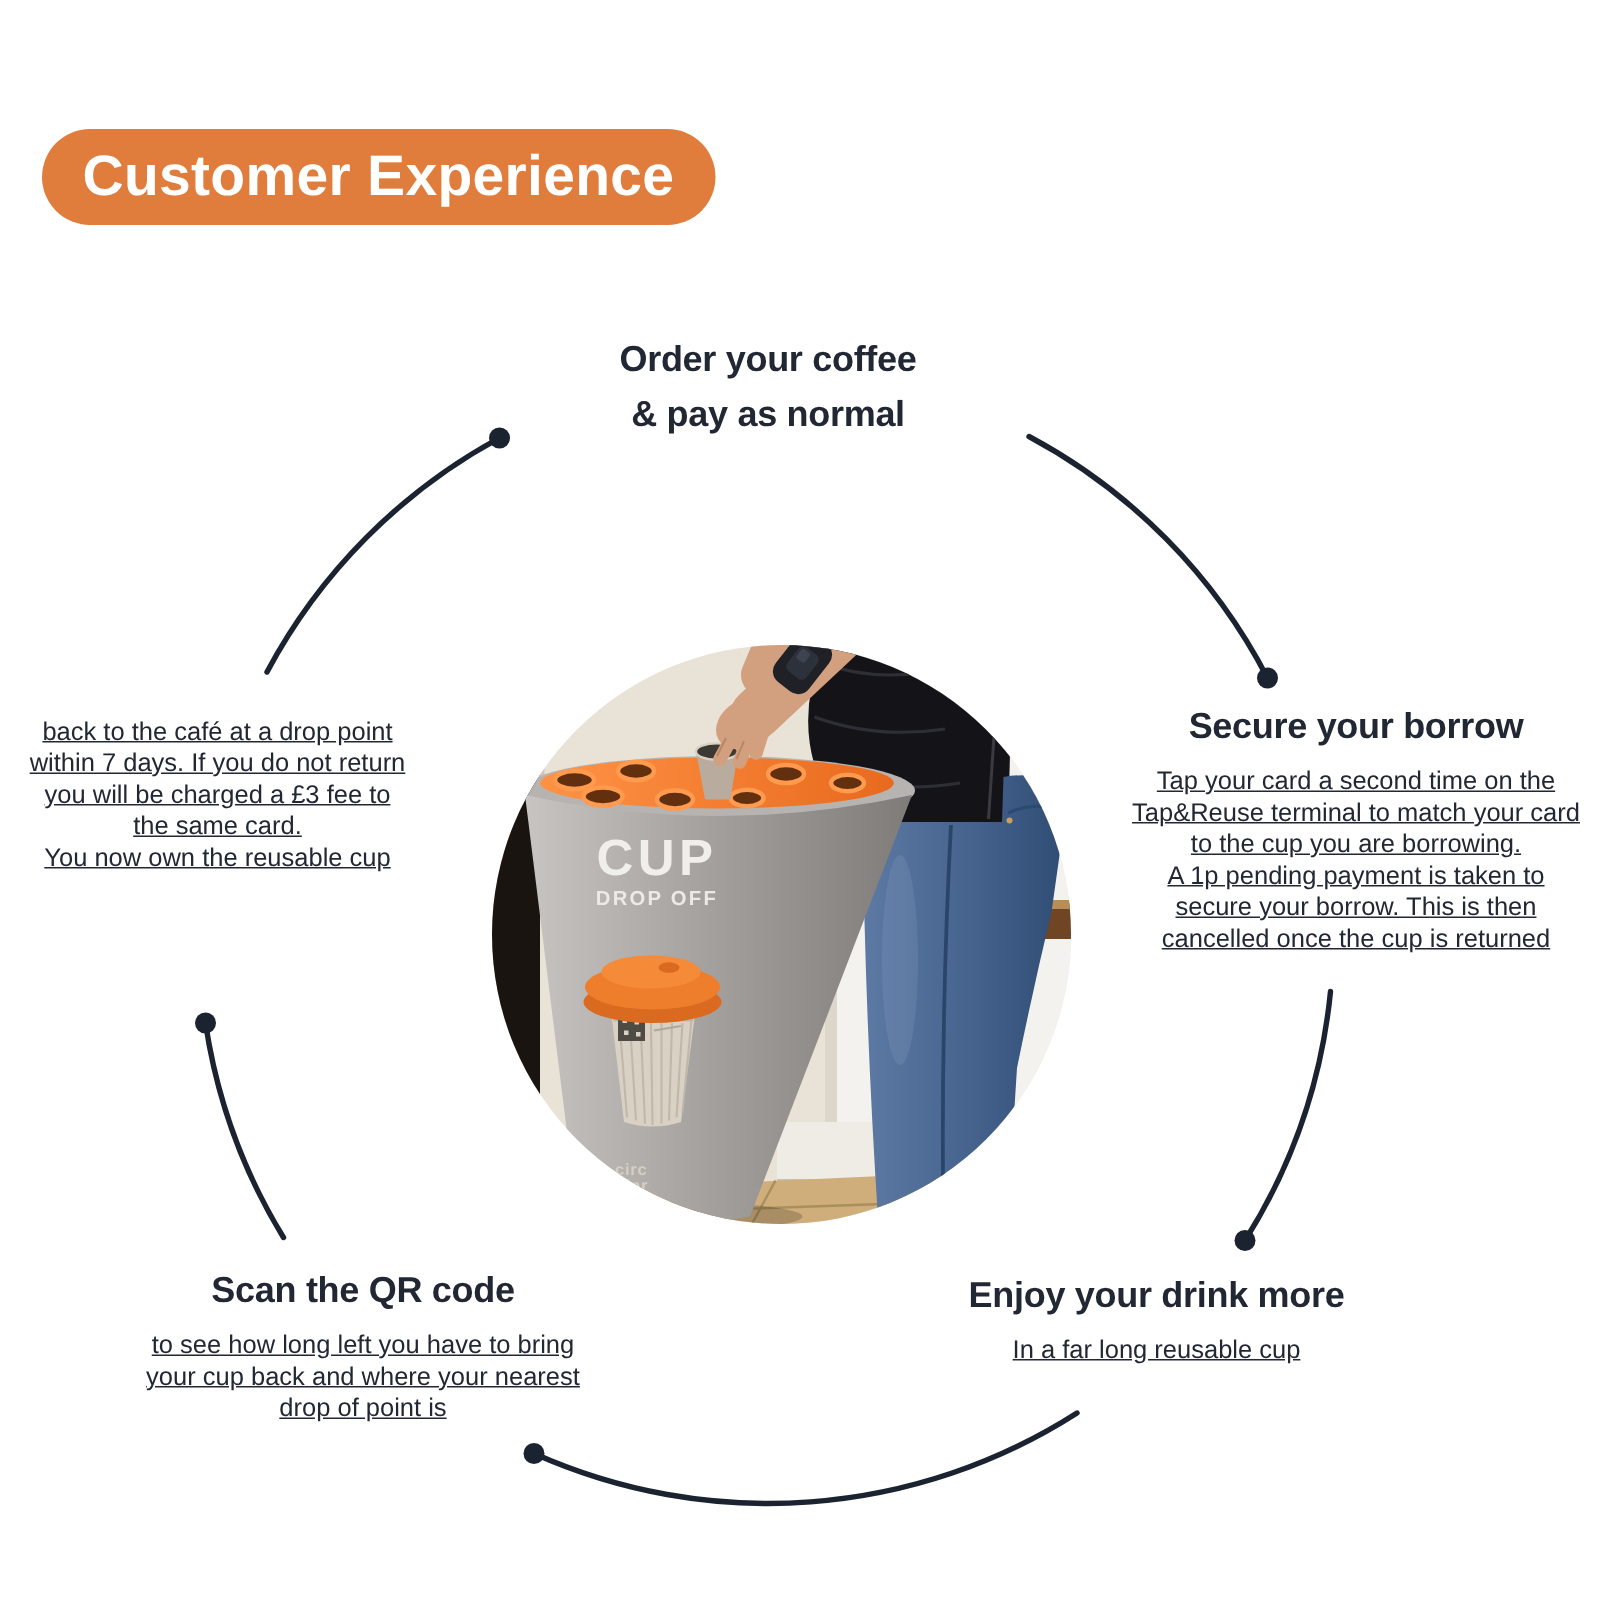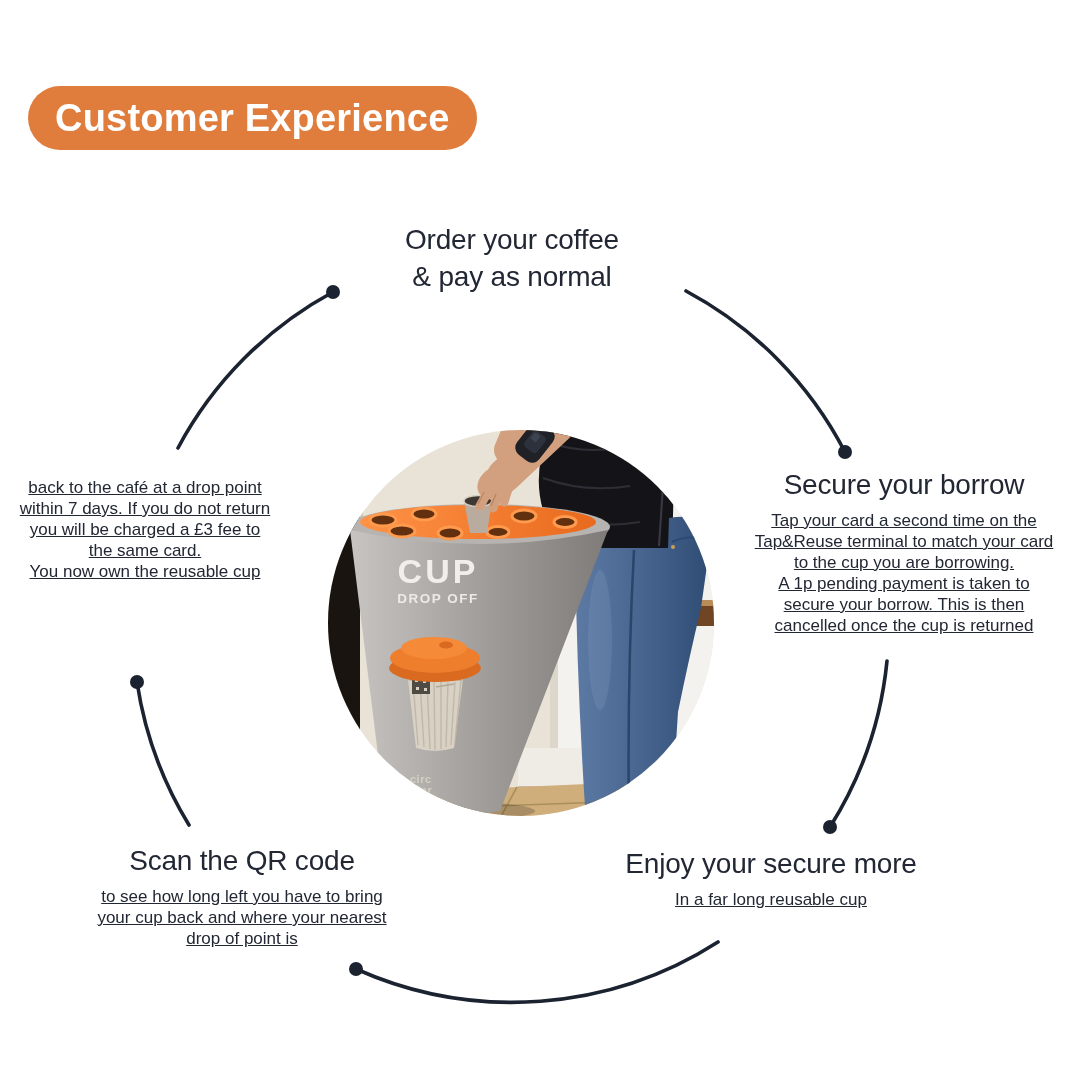--- a/index.html
+++ b/index.html
@@ -9,21 +9,21 @@
     font-family:"Liberation Sans", sans-serif;
   }
   .badge{
     position:absolute;left:28px;top:74px;height:64px;
     display:inline-flex;align-items:center;
     background:#E07C3C;color:#ffffff;border-radius:33px;
     padding:0 27px;font-size:38px;font-weight:700;letter-spacing:0.2px;margin-top:12px;
   }
   .step{position:absolute;text-align:center;}
   .step h2{
-    margin:0;font-size:28px;line-height:37px;font-weight:400;
+    margin:0;font-size:24px;line-height:37px;font-weight:700;
     letter-spacing:-0.2px;white-space:pre-line;color:#222734;
   }
   .step p{
     margin:7px 0 0 0;font-size:17px;line-height:21px;font-weight:400;
     white-space:pre-line;color:#222734;text-decoration:underline;
   }
   #step-order{left:292px;top:221px;width:440px;}
   #step-secure{left:727px;top:466px;width:354px;}
   #step-return{left:0px;top:470px;width:290px;}
   #step-scan{left:42px;top:842px;width:400px;}
@@ -47,21 +47,21 @@
   <h2>Secure your borrow</h2>
   <p>Tap your card a second time on the
 Tap&amp;Reuse terminal to match your card
 to the cup you are borrowing.
 A 1p pending payment is taken to
 secure your borrow. This is then
 cancelled once the cup is returned</p>
 </div>
 
 <div class="step" id="step-enjoy">
-  <h2>Enjoy your secure more</h2>
+  <h2>Enjoy your drink more</h2>
   <p>In a far long reusable cup</p>
 </div>
 
 <div class="step" id="step-scan">
   <h2>Scan the QR code</h2>
   <p>to see how long left you have to bring
 your cup back and where your nearest
 drop of point is</p>
 </div>
 

